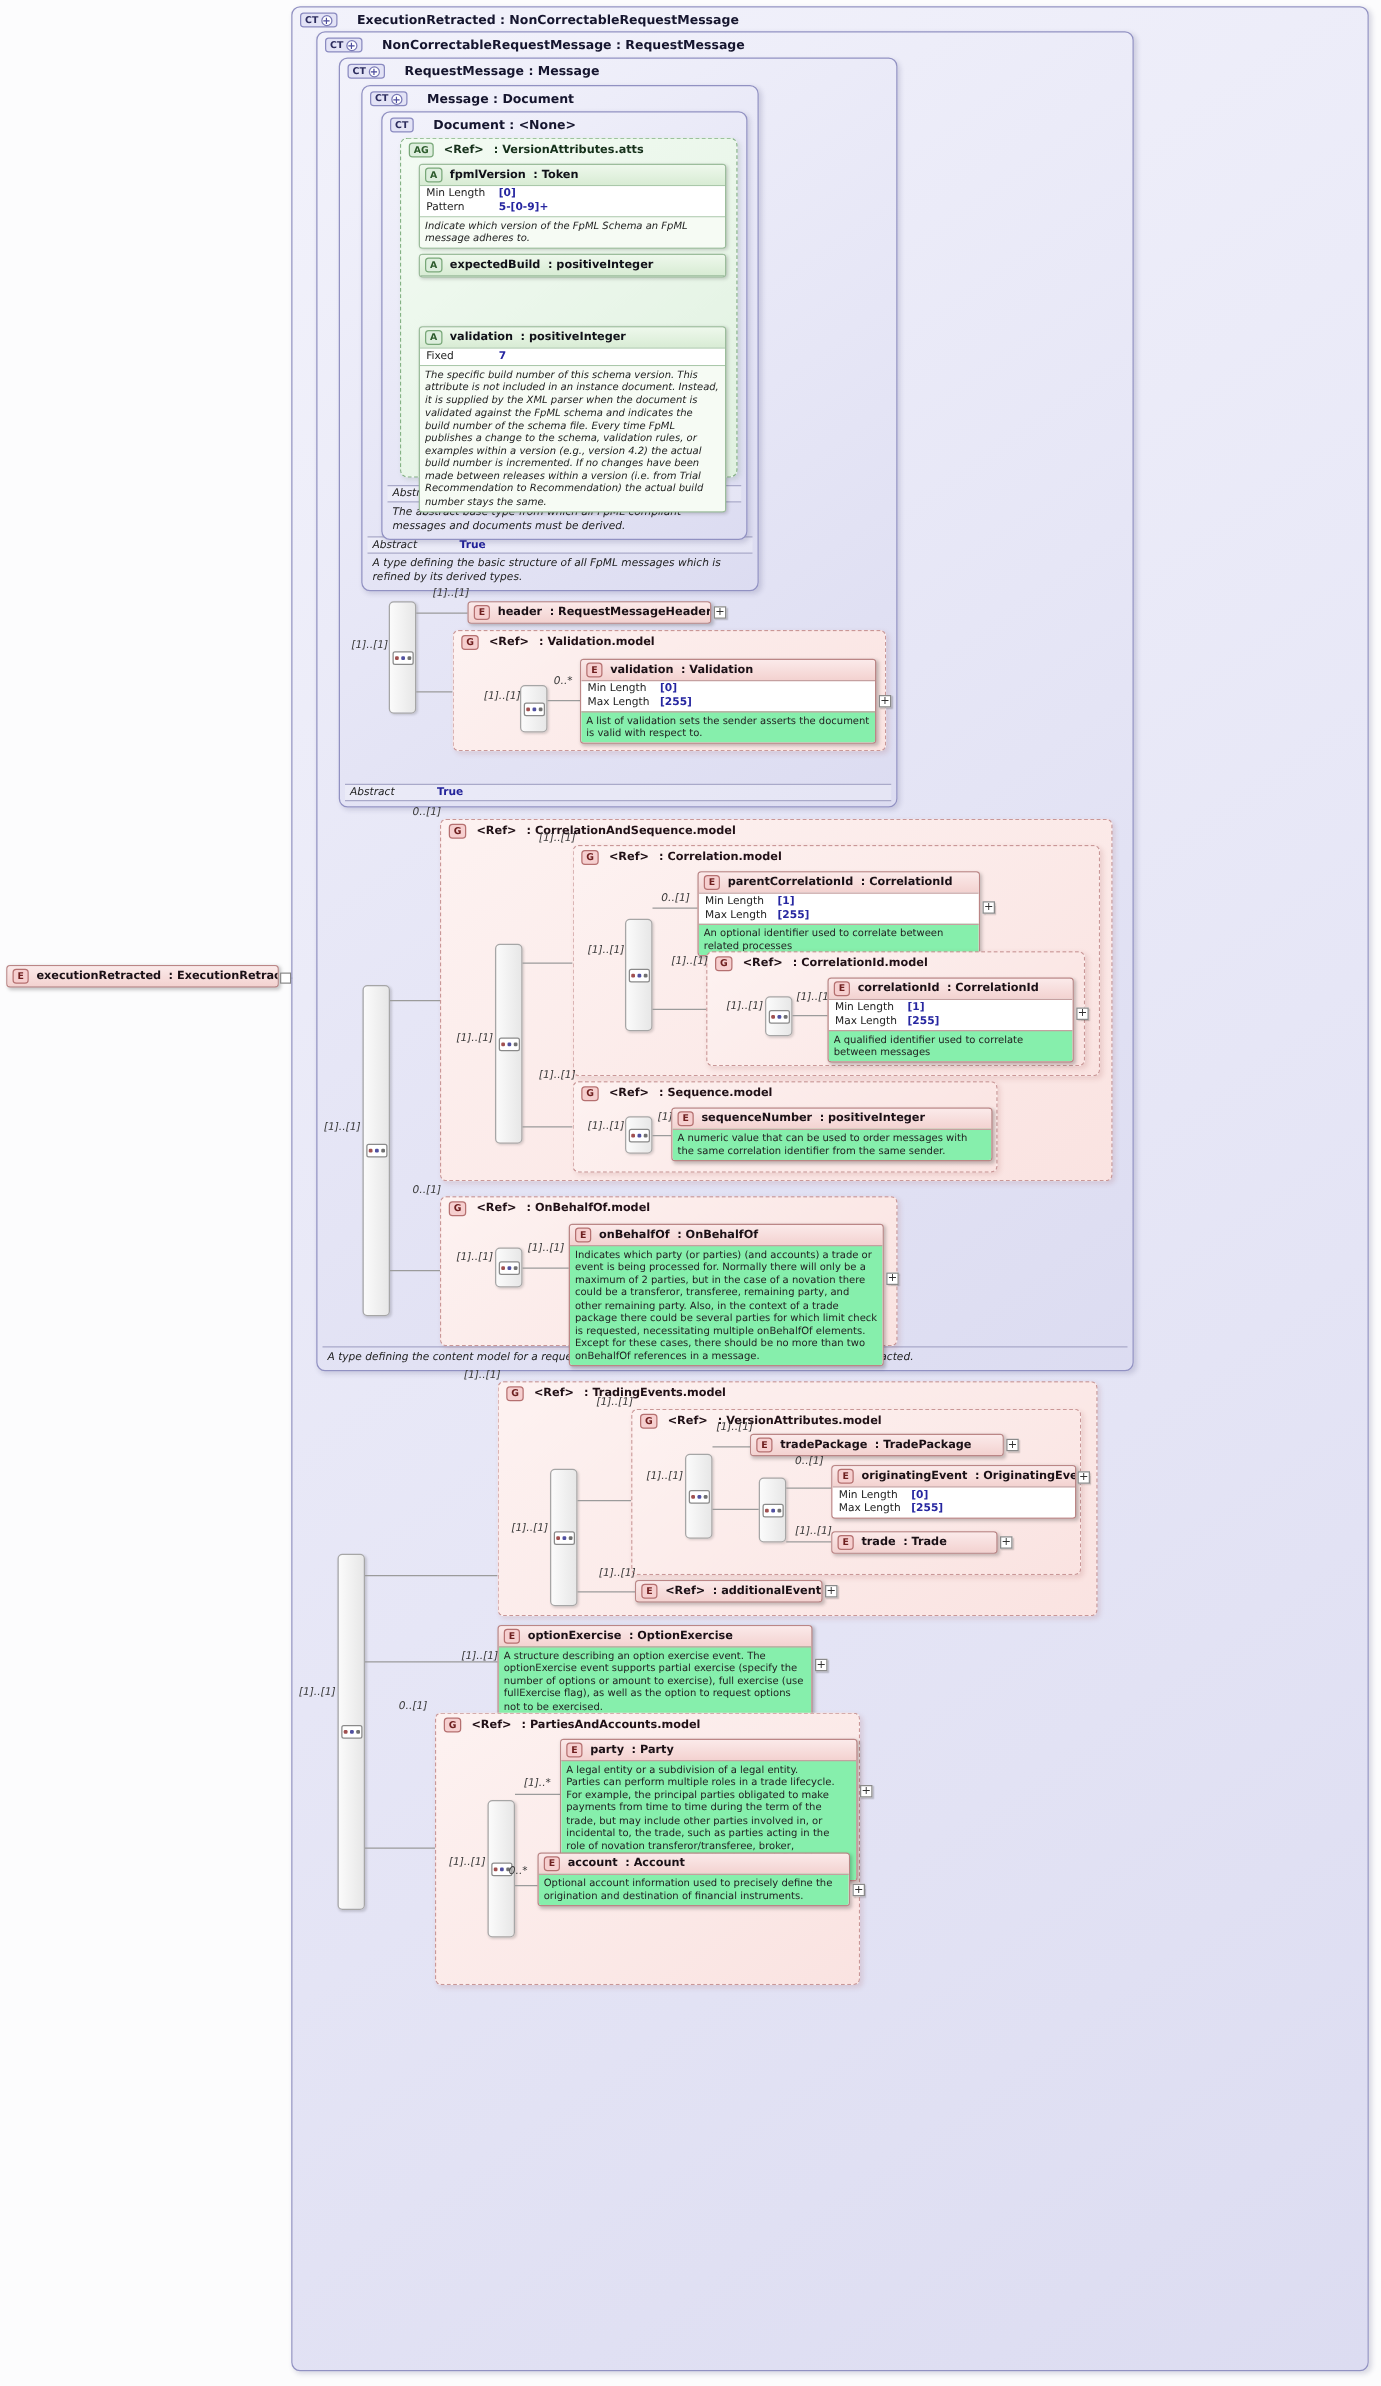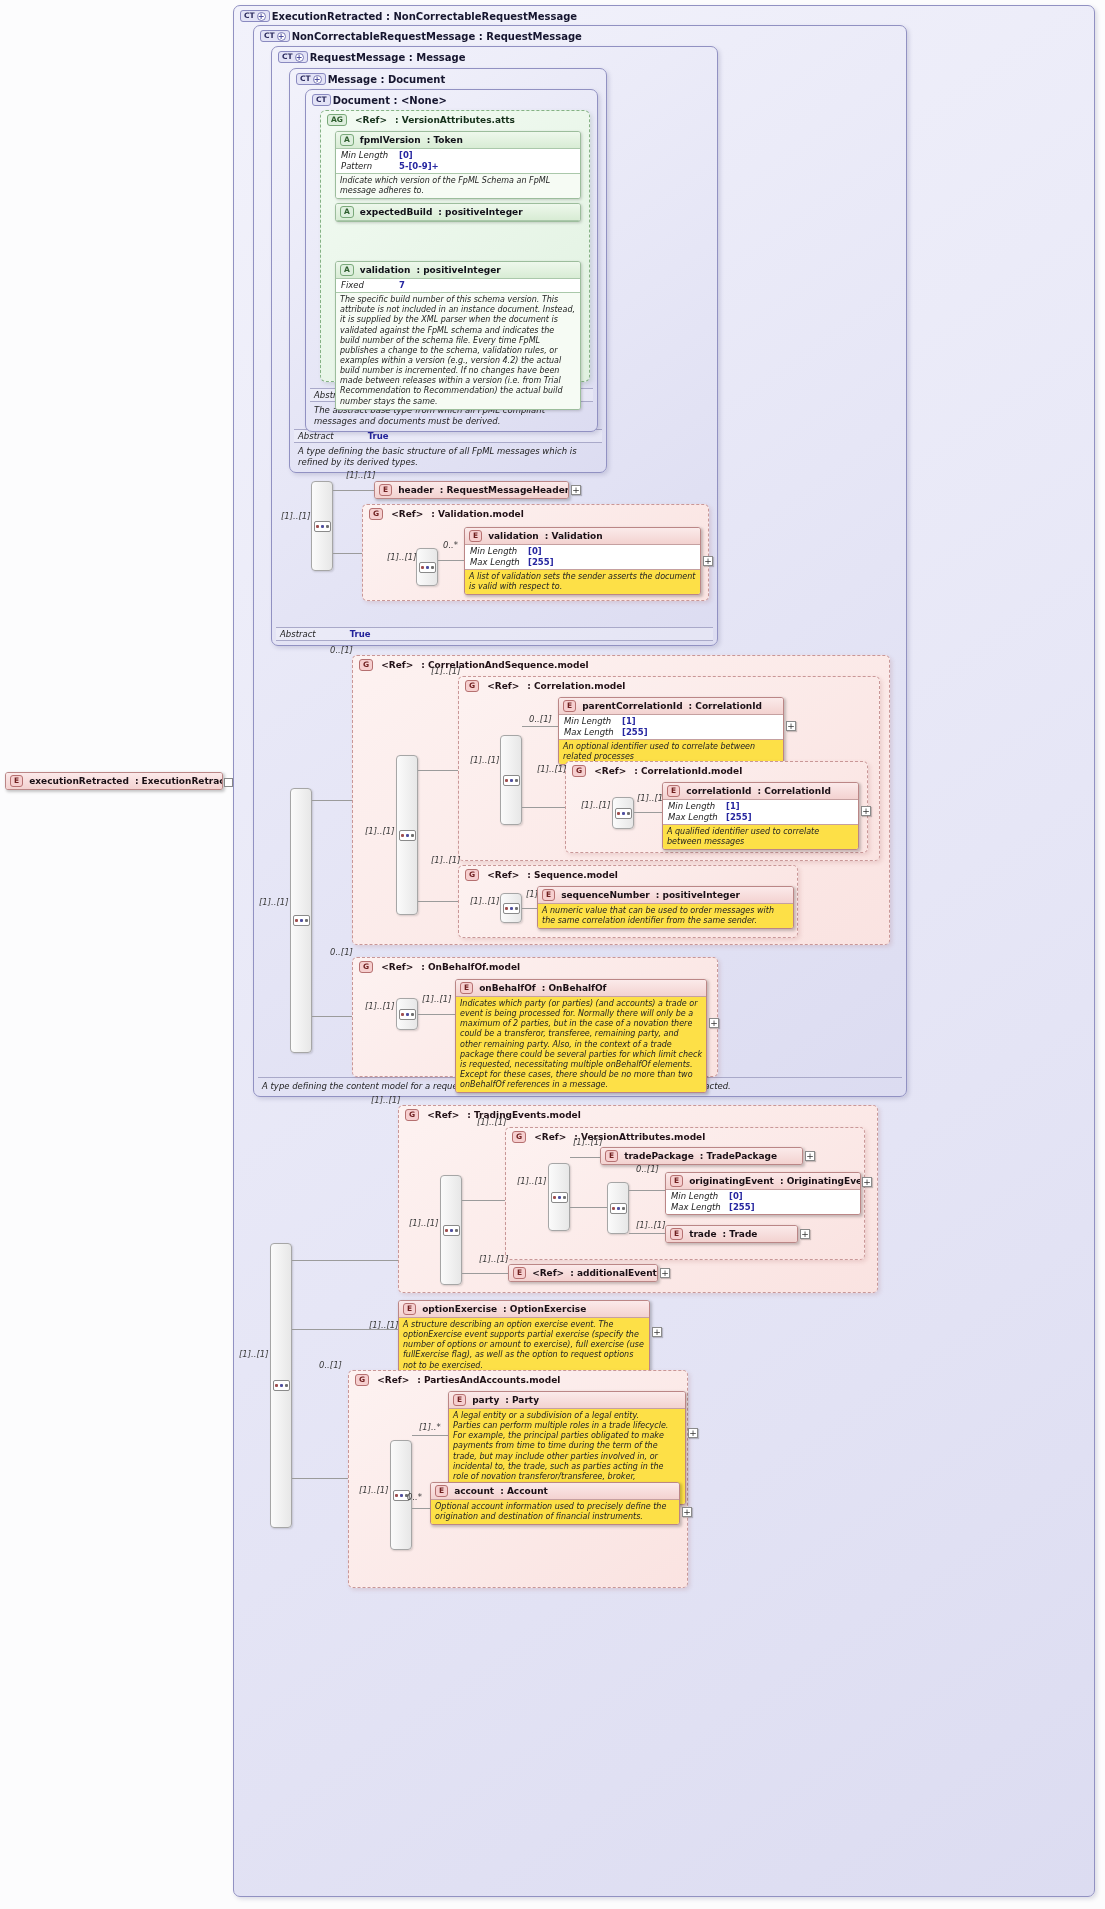--- a/index.html
+++ b/index.html
@@ -2,21 +2,21 @@
 <html><head>
 <meta charset="utf-8">
 <style>
 *{box-sizing:border-box;margin:0;padding:0}
 body{background:#ffffff;font-family:"DejaVu Sans","Liberation Sans",sans-serif}
 .canvas{position:relative;width:1105px;height:1909px;background:#fcfcfd;overflow:hidden}
 
 .ct{position:absolute;border:1px solid #9191c2;border-radius:7px;
     background:linear-gradient(145deg,#f2f2fb 0%,#e6e6f6 55%,#dcdcf1 100%);
     box-shadow:2px 2px 4px rgba(60,60,110,.18)}
-.ct-hdr{position:absolute;left:6px;top:4px;display:flex;align-items:center;gap:2px;
+.ct-hdr{position:absolute;left:6px;top:4px;display:flex;align-items:center;gap:16px;
     font-size:10px;font-weight:bold;color:#15152e;white-space:nowrap}
 .ct-footer{position:absolute;left:4px;right:4px;bottom:4px}
 .abs-row{display:flex;gap:34px;border-top:1px solid #a9a9c9;border-bottom:1px solid #a9a9c9;
     padding:1px 4px;font-size:8.5px;background:rgba(255,255,255,.25)}
 .abs-k{font-style:italic;color:#222}
 .abs-v{font-weight:bold;color:#22229a}
 .ct-annot{font-style:italic;font-size:8.5px;color:#222;line-height:1.32;padding:3px 4px 0}
 .top-line{border-top:1px solid #a9a9c9}
 
 .ag{position:absolute;border:1px dashed #85b285;border-radius:6px;
@@ -38,23 +38,23 @@
 .ebox{position:absolute;border:1px solid #bb8686;border-radius:3px;background:#fdf4f4;
     box-shadow:1.5px 1.5px 3px rgba(0,0,0,.22);overflow:hidden}
 .ehead{display:flex;align-items:center;gap:6px;padding:2px 4px;
     background:linear-gradient(#fbeaea,#f3d2d0);font-size:9px;font-weight:bold;
     color:#1a1016;white-space:nowrap}
 .ebox .props{border-top:1px solid #c5a0a0}
 .ebox .eannot{border-top:1px solid #c5a0a0}
 .props{background:#fff;padding:1px 5px;font-size:8.5px}
 .abox .props{border-bottom:1px solid #aac8aa;background:#fff}
 .prow{display:flex;line-height:1.3}
-.pk{font-style:italic;color:#222;width:58px;flex:none}
+.pk{color:#222;width:58px;flex:none}
 .pv{font-weight:bold;color:#2626a0}
-.eannot{font-style:italic;font-size:8px;color:#222;line-height:1.27;padding:2px 4px;background:#fde047}
+.eannot{font-size:8px;color:#222;line-height:1.27;padding:2px 4px;background:#86efac}
 .prewrap{white-space:pre-line}
 
 .badge{display:inline-flex;align-items:center;gap:2px;font-size:7.5px;font-weight:bold;
     border-radius:3px;padding:0 3px;height:12px;line-height:12px;flex:none}
 .bct{background:#e3e3f6;border:1px solid #8a8ac0;color:#2c2c5e}
 .bag,.ba{background:#ddeedd;border:1px solid #79a879;color:#2d5c2d}
 .be,.bg{background:#f6cfcf;border:1px solid #b57070;color:#6e1f1f}
 .plus{width:9px;height:9px;border:1px solid #7979b5;border-radius:50%;position:relative;background:#fff;flex:none}
 .plus::before{content:"+";position:absolute;left:0;top:0;width:100%;height:100%;
     font-size:8px;line-height:8px;text-align:center;color:#4c4c9c;font-weight:bold}

